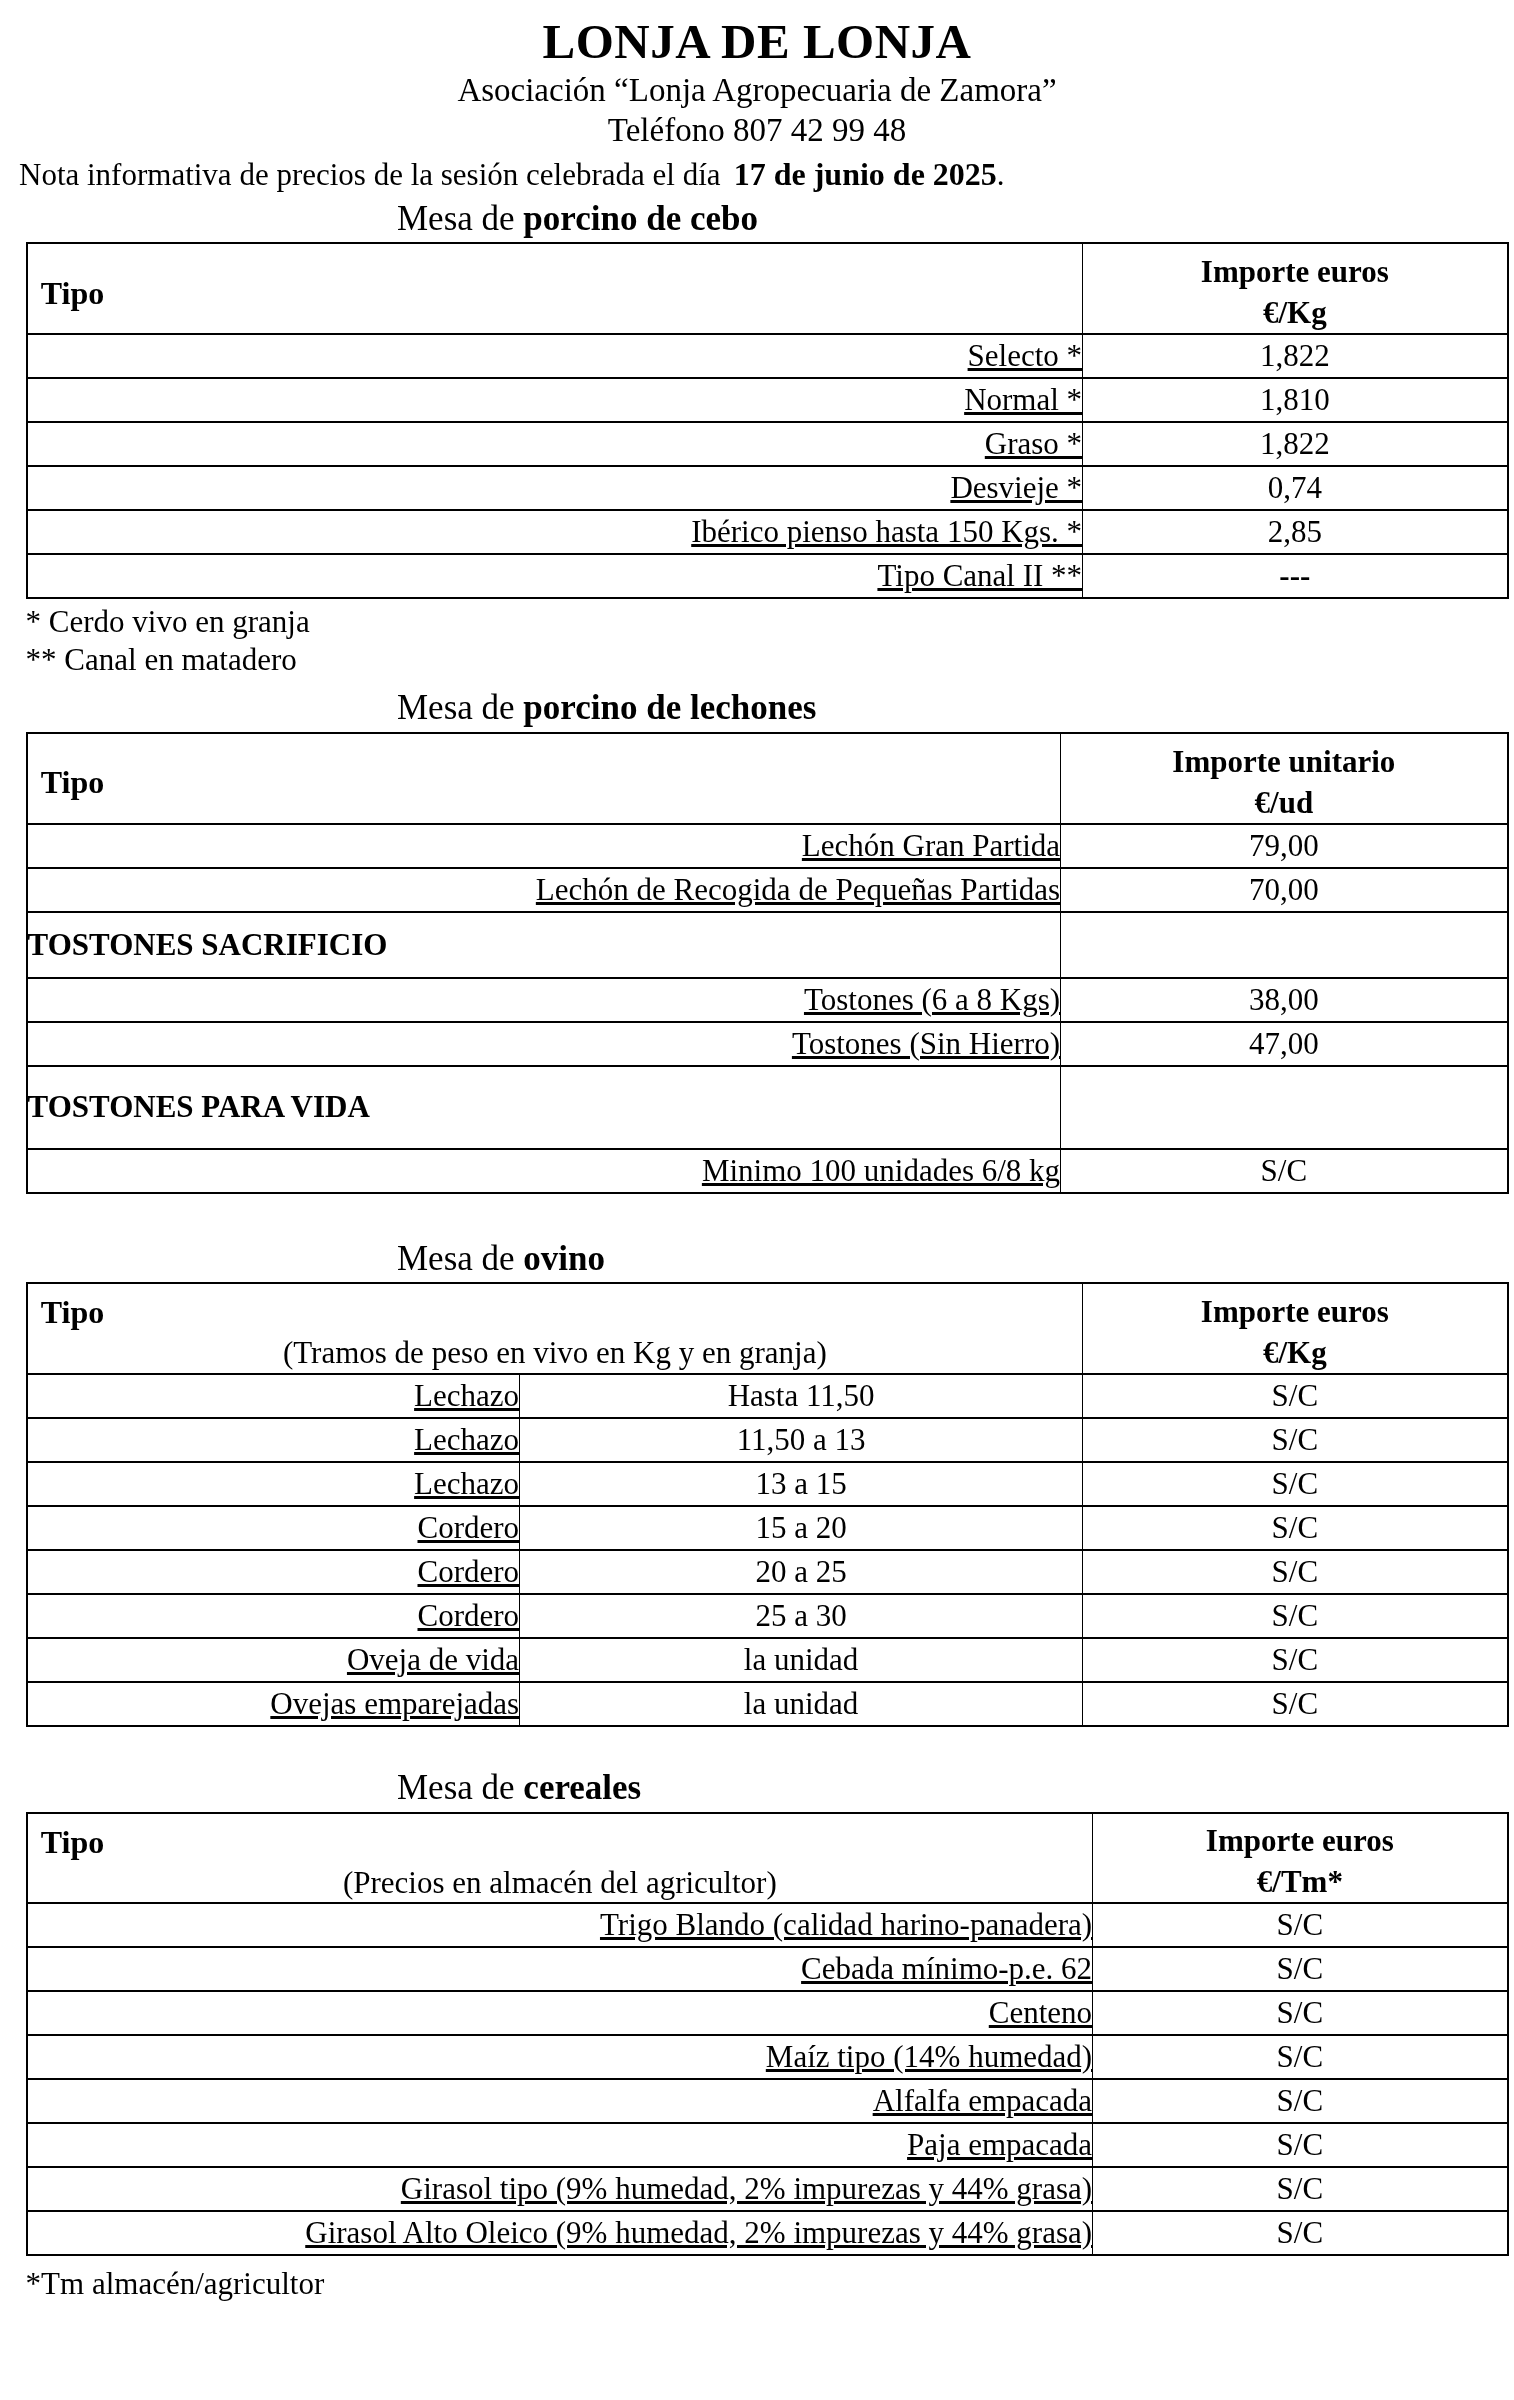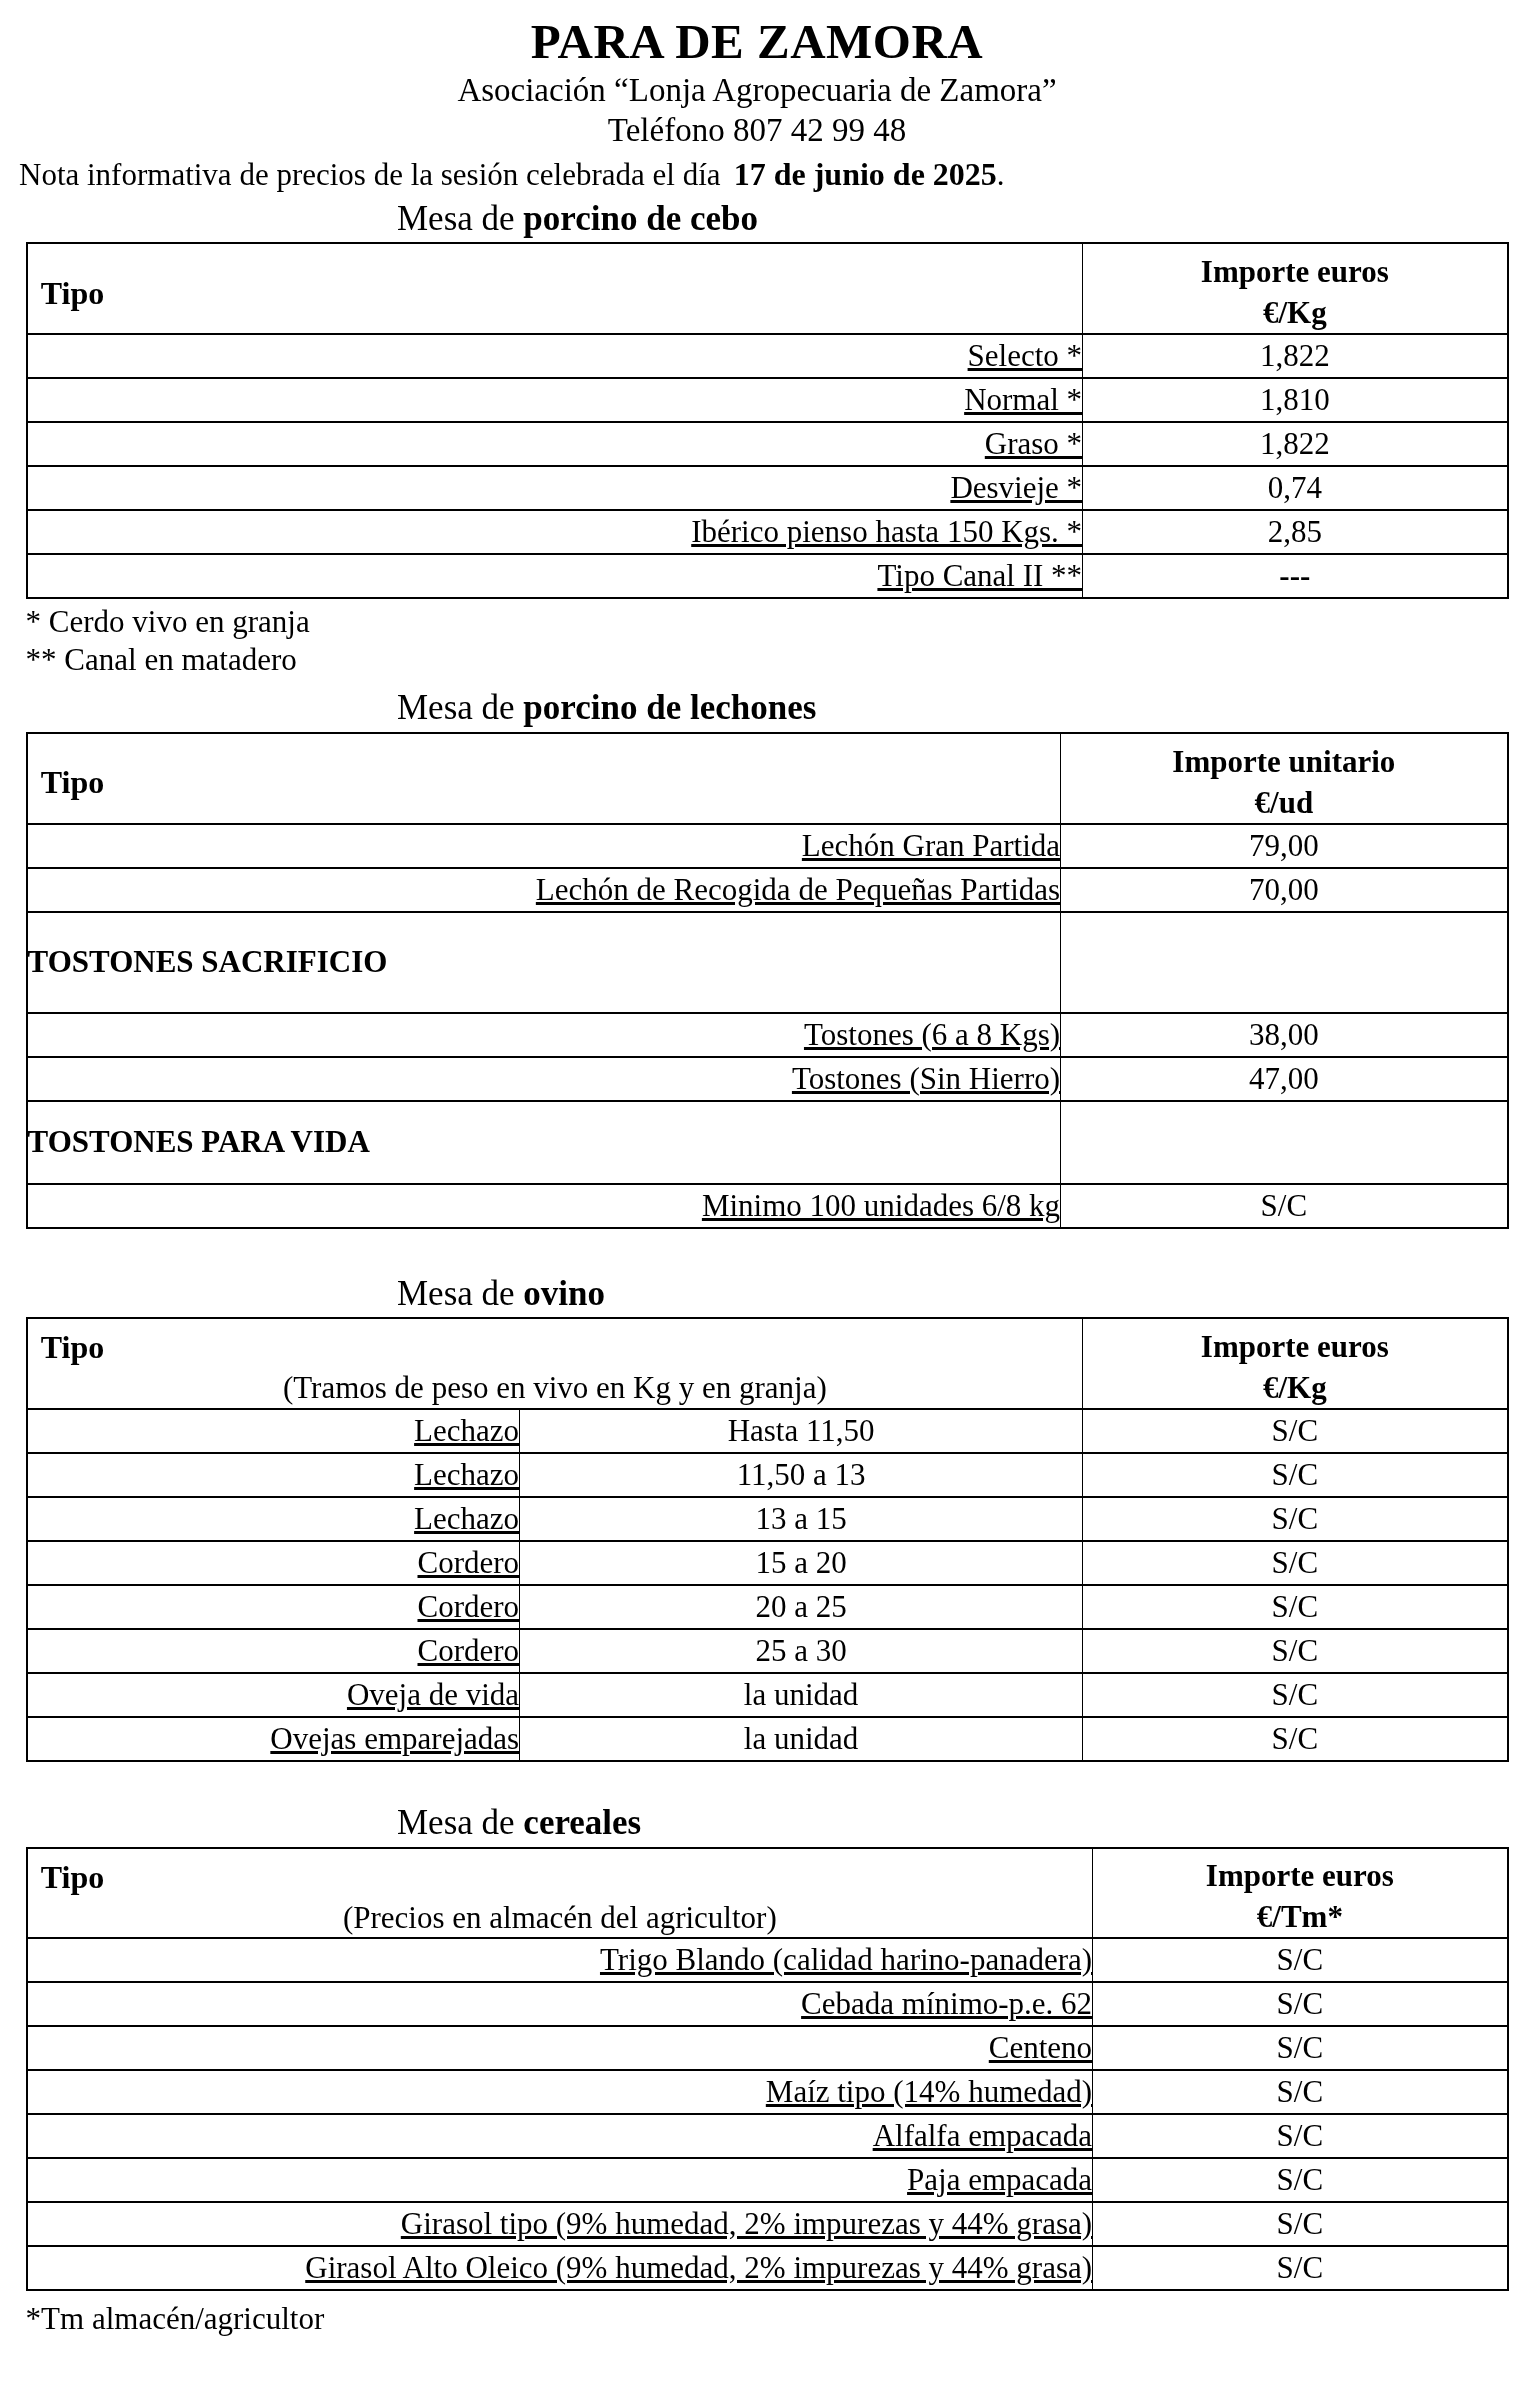--- a/index.html
+++ b/index.html
@@ -89,40 +89,40 @@
   td.val.dash { font-weight: bold; }
   td.tramo { text-align: center; height: 44px; }
 
   td.tall {
     vertical-align: bottom;
     font-weight: bold;
     font-size: 32px;
     text-align: left;
     padding: 0 0 4.7px 13.2px;
   }
-  td.s84 { height: 101px; }
+  td.s84 { height: 66px; }
   td.s88 { height: 83px; }
 
   .footnotes {
     font-size: 31px;
     line-height: 38px;
     margin: 3.8px 0 0 25.6px;
   }
   .footnote-last {
     font-size: 31px;
     line-height: 38px;
     margin: 8.5px 0 0 25.6px;
   }
 </style>
 </head>
 <body>
 
 <div class="page">
 
-  <div class="title center">PARA DE ZAMORA</div>
+  <div class="title center">LONJA DE LONJA</div>
   <div class="subtitle center">Asociación “Lonja Agropecuaria de Zamora”</div>
   <div class="phone center">Teléfono 807 42 99 48</div>
 
   <div class="nota">
     <span>Nota informativa de precios de la sesión celebrada el día</span><span class="nota-date">17 de junio de 2025</span><span>.</span>
   </div>
 
   <div class="section-heading">
     <span>Mesa de </span><b>porcino de cebo</b>
   </div>

